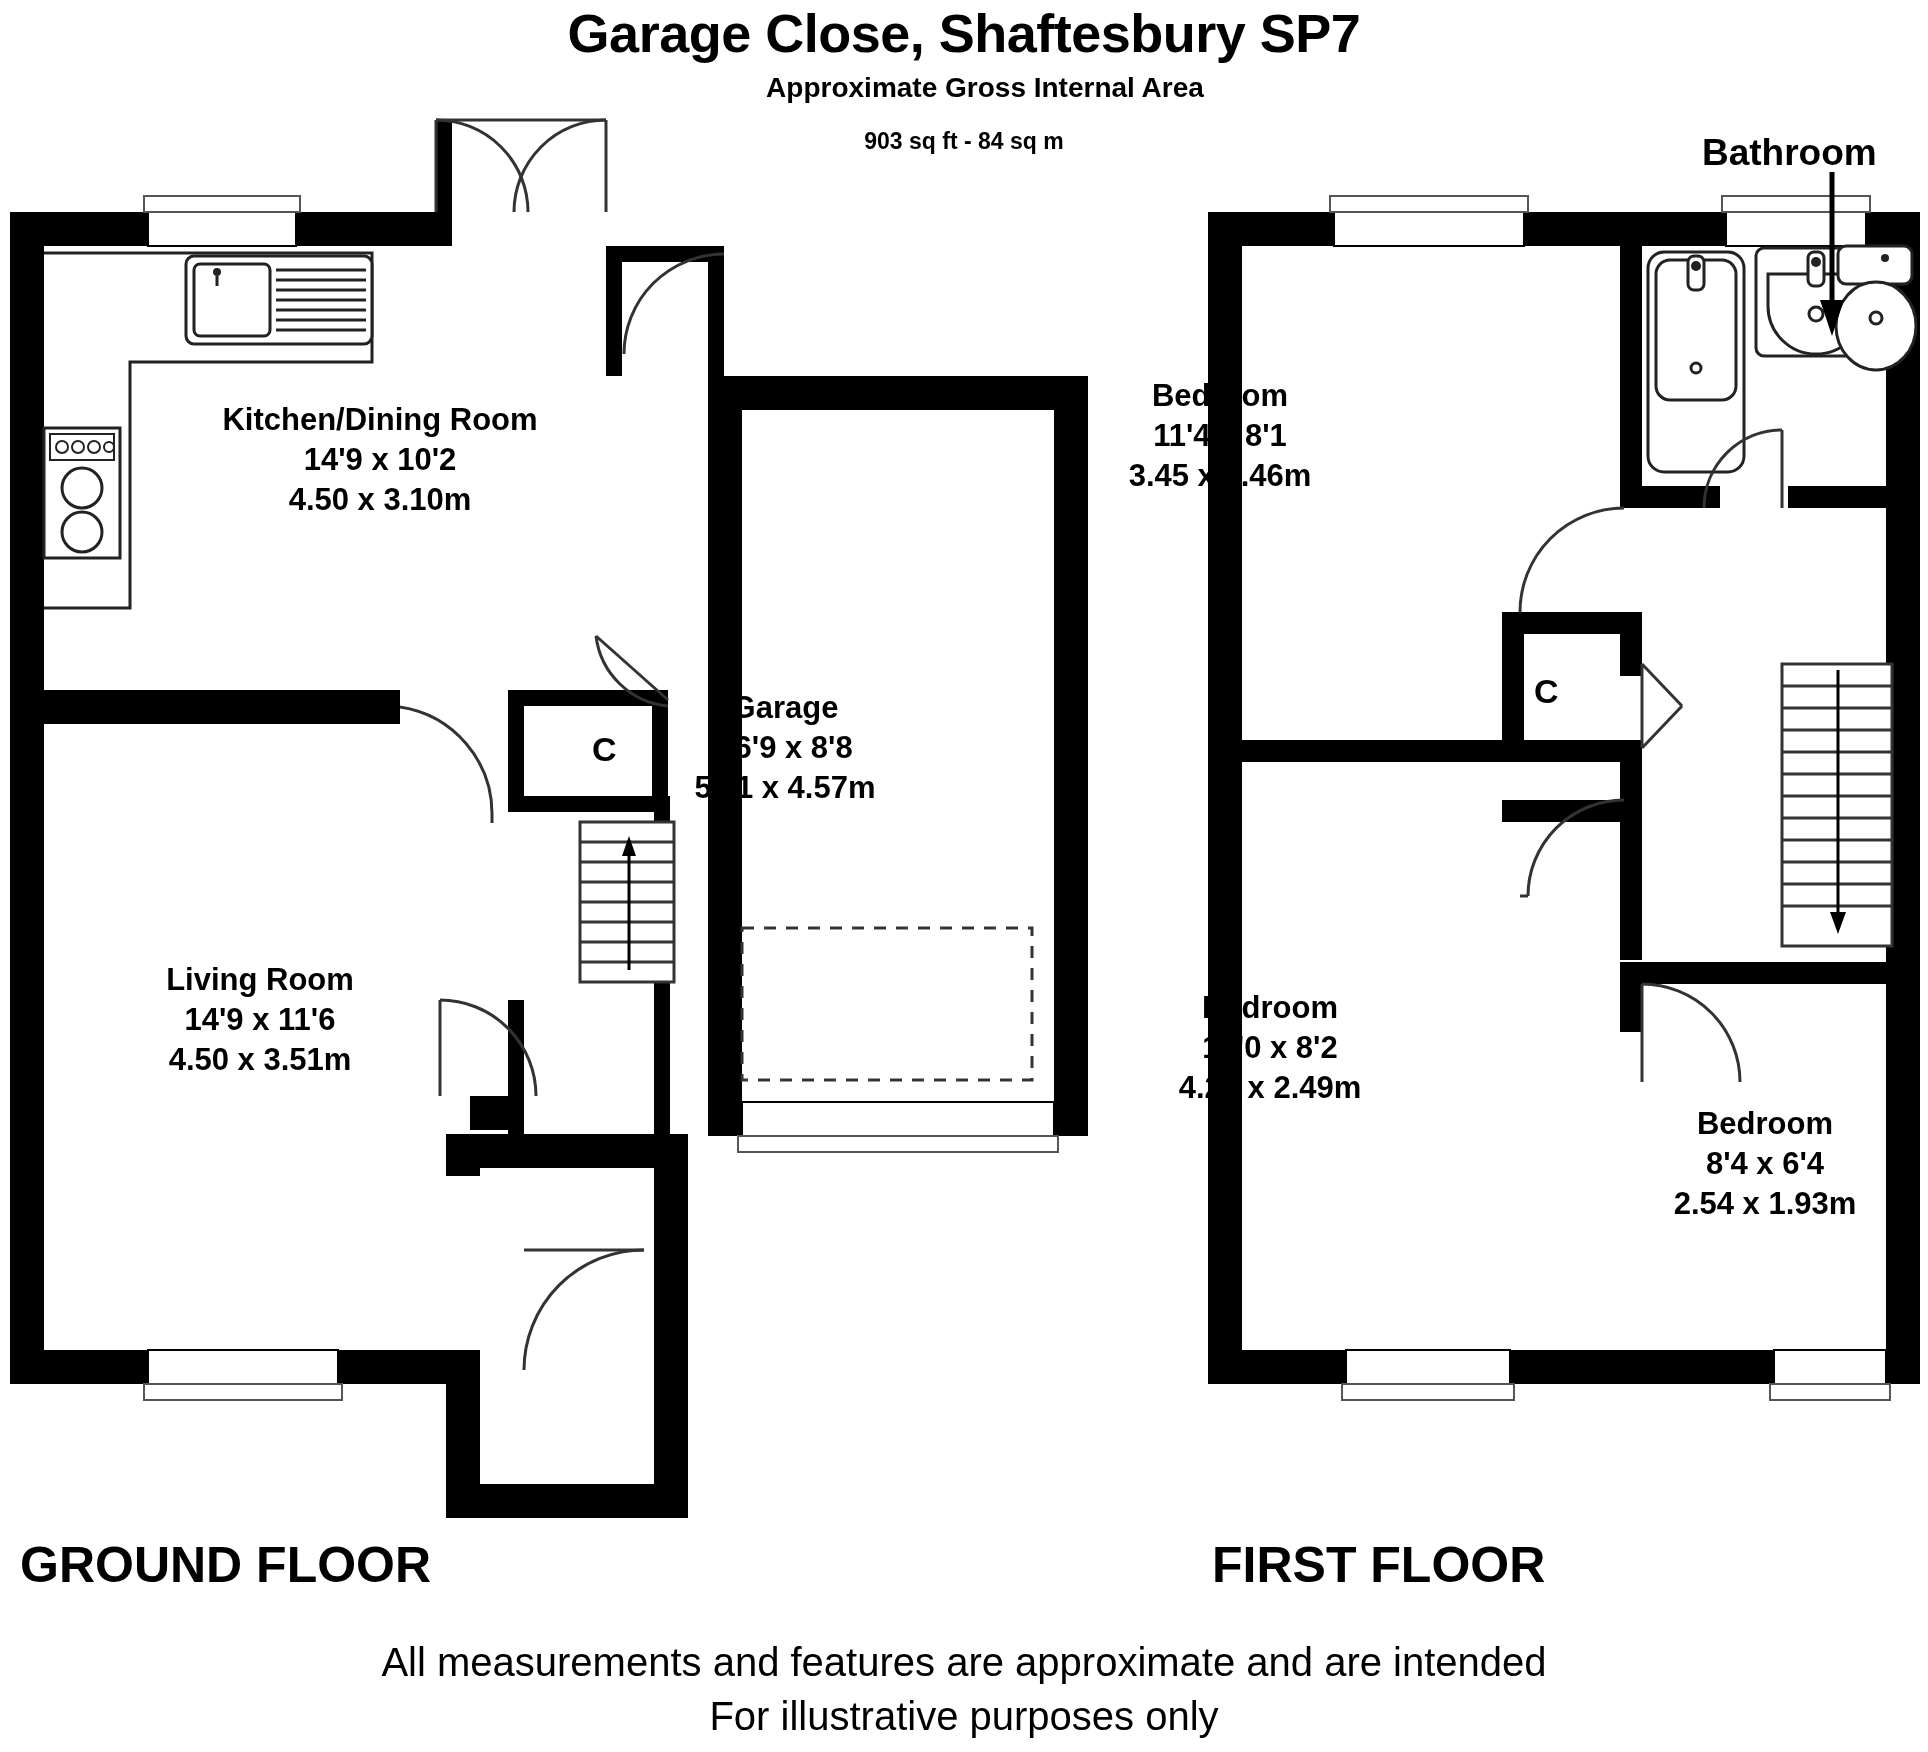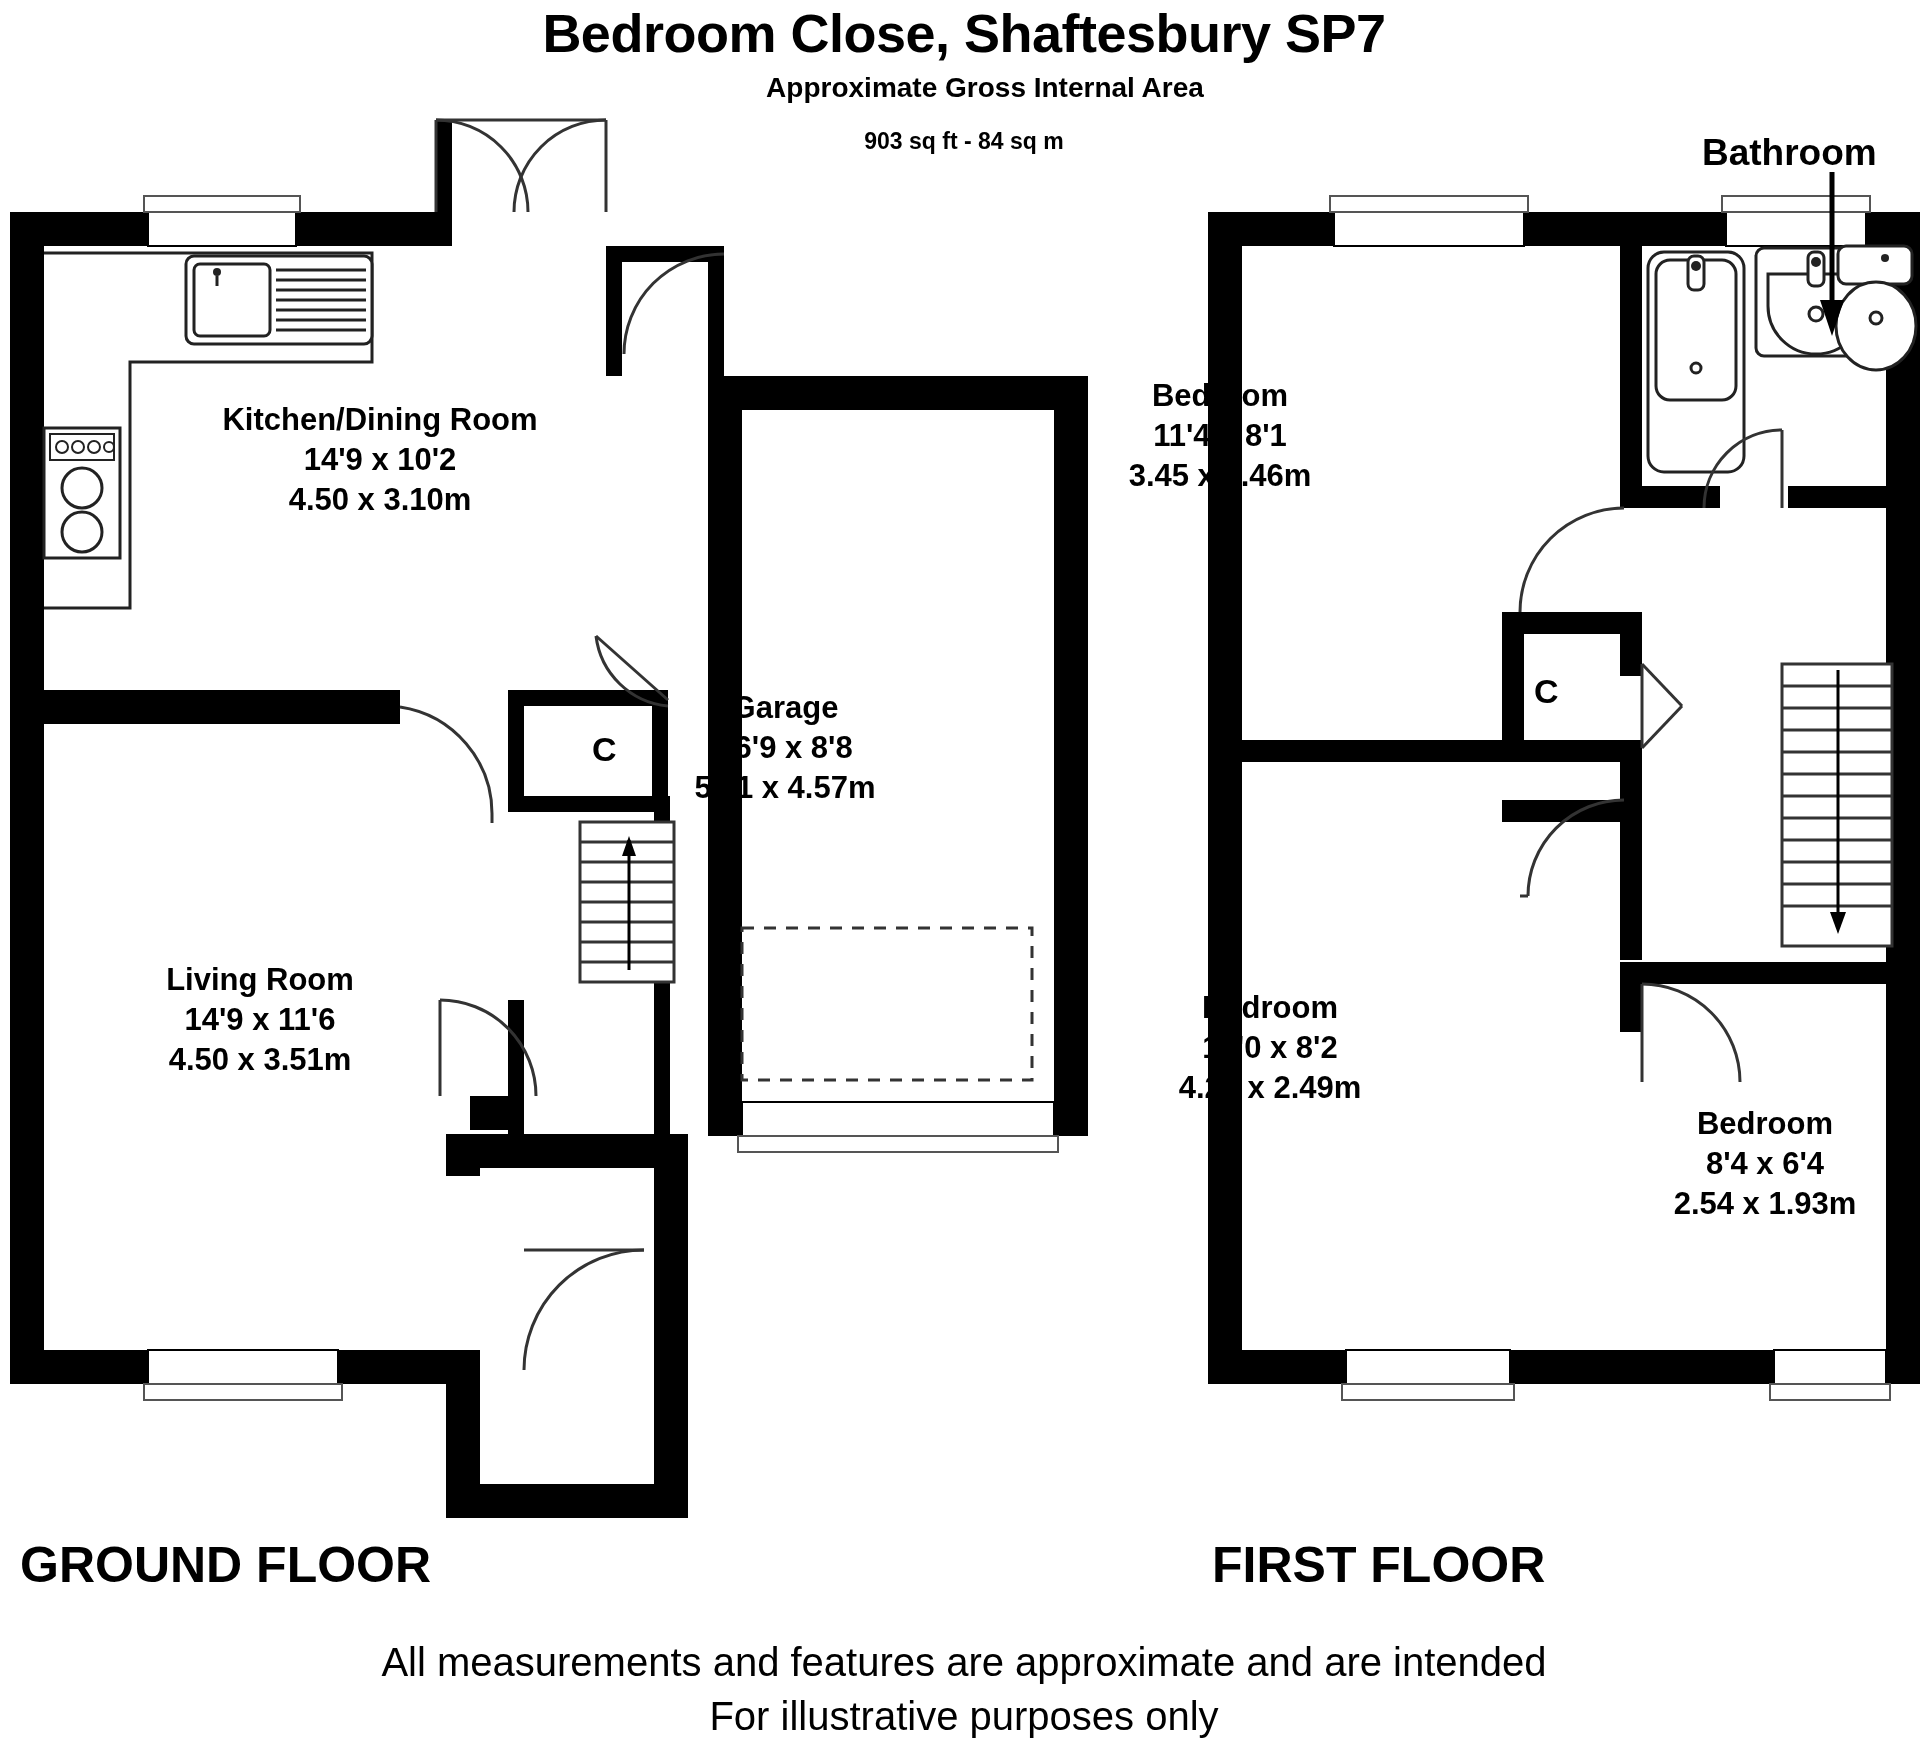--- a/index.html
+++ b/index.html
@@ -79,21 +79,21 @@
     font-size: 37px;
     white-space: nowrap;
     color: #000;
   }
 </style>
 </head>
 <body>
 
 <div id="root">
 
-  <div class="hdr" id="title">Bedroom Close, Shaftesbury SP7</div>
+  <div class="hdr" id="title">Garage Close, Shaftesbury SP7</div>
   <div class="hdr" id="sub1">Approximate Gross Internal Area</div>
   <div class="hdr" id="sub2">903 sq ft - 84 sq m</div>
 
   <svg id="plan" width="1928" height="1752" viewBox="0 0 1928 1752">
 
     <g>
 
       <g fill="#000">
 
         <rect x="10" y="212" width="442" height="34"></rect>

